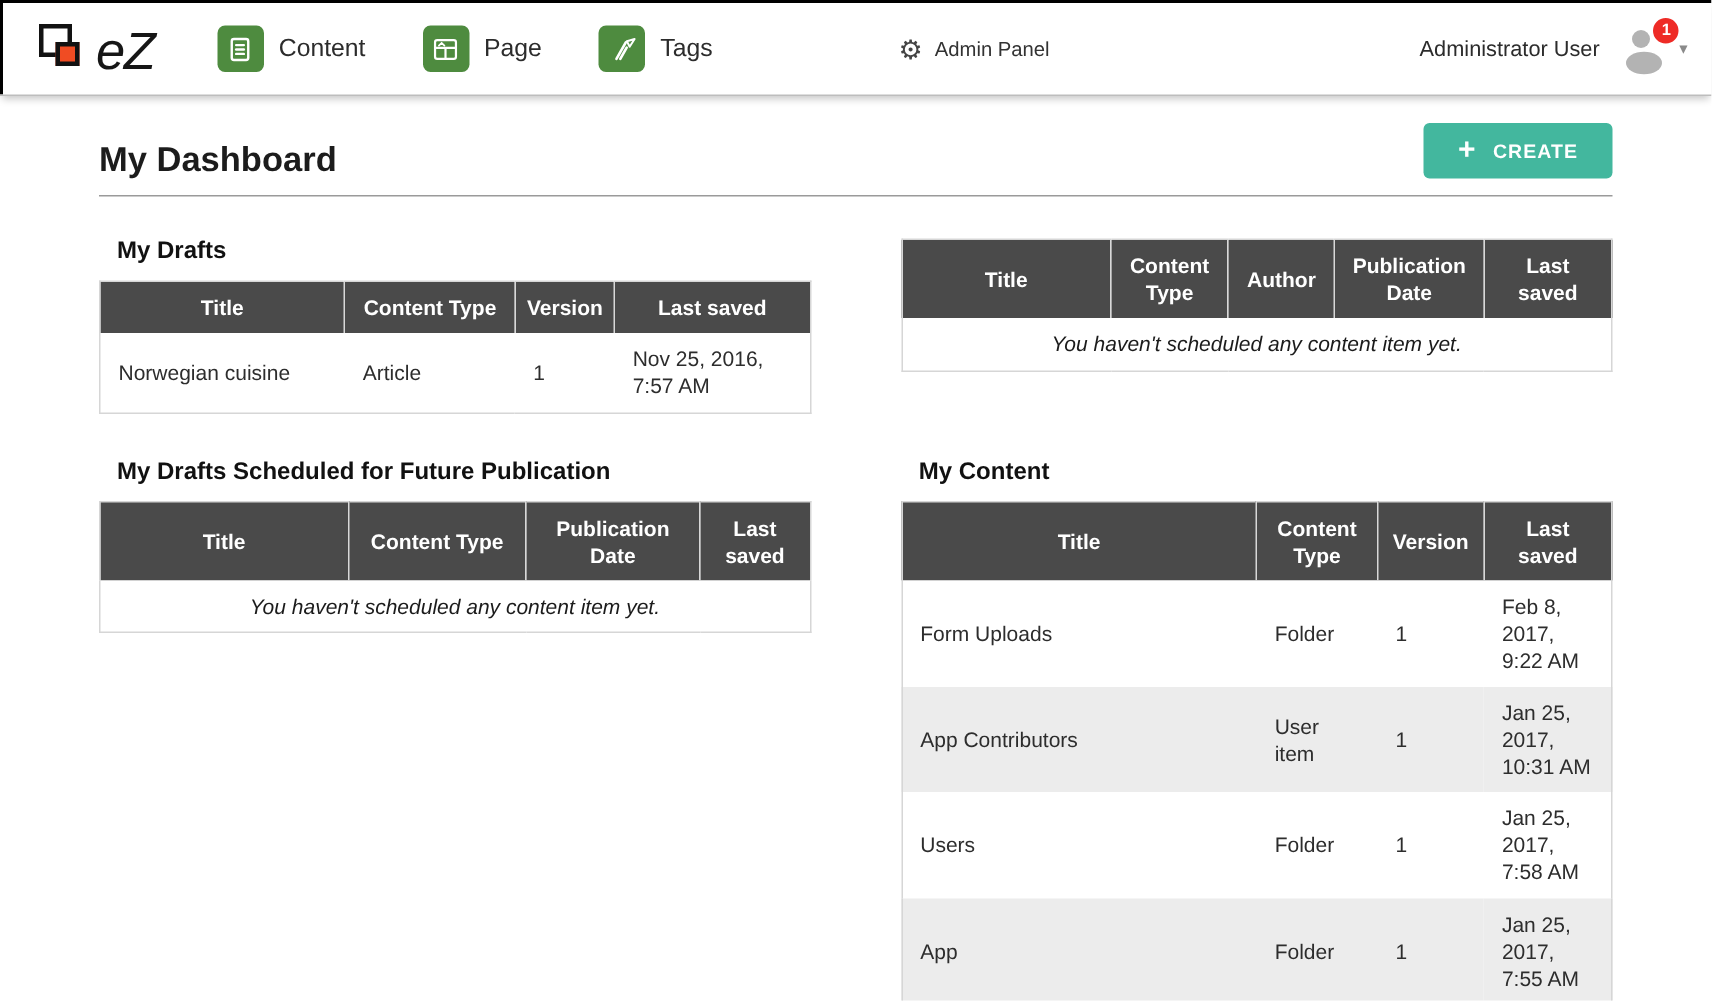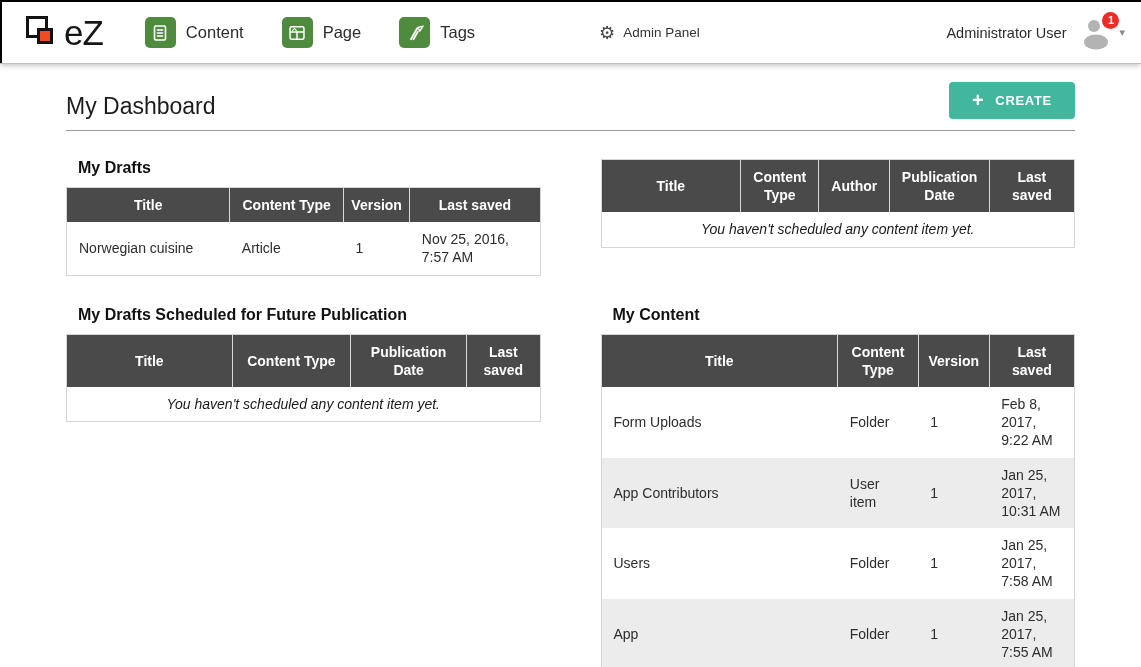--- a/index.html
+++ b/index.html
@@ -14,21 +14,21 @@
   
   .topnav {
     display: flex; align-items: center;
     height: 64px; background: #fff;
     padding: 0 16px 0 14px;
     border-top: 2px solid #000;
     border-bottom: 1px solid #bdbdbd;
     box-shadow: inset 2px 0 0 #000, 0 3px 5px -1px rgba(0,0,0,.22);
     position: relative; z-index: 5;
   }
-  .logo { display: flex; align-items: center; cursor: pointer; margin-left: 12px; }
+  .logo { display: flex; align-items: flex-end; cursor: pointer; margin-left: 12px; font-style: italic; }
   .logo-squares { position: relative; width: 34px; height: 38px; }
   .logo-sq1 { position: absolute; left: 0; top: 2px; width: 22px; height: 22px; border: 3px solid #121212; background: #fff; }
   .logo-sq2 { position: absolute; left: 11px; top: 14px; width: 16px; height: 16px; border: 3px solid #121212; background: var(--logo-orange, #f04c23); }
   .logo-text { font-size: 35px; font-weight: 400; color: #161616; letter-spacing: -1px; margin-left: 4px; line-height: 1; }
 
   .nav-items { display: flex; align-items: center; margin-left: 42px; }
   .nav-item { display: flex; align-items: center; margin-right: 38px; cursor: pointer; text-decoration: none; }
   .nav-icon {
     width: 31px; height: 31px; border-radius: 5px;
     background: var(--icon-green, #4e8b3f);
@@ -55,21 +55,21 @@
   .caret { font-size: 11px; color: #8a8a8a; margin-left: 7px; }
 
   
   main { padding: 0 66px; }
   .title-row {
     margin-top: 18px;
     display: flex; justify-content: space-between; align-items: flex-end;
     border-bottom: 1px solid #9a9a9a;
     padding-bottom: 9px;
   }
-  h1 { margin: 0; font-size: 23px; font-weight: normal; color: #1c1c1c; line-height: 1.2; }
+  h1 { margin: 0; font-size: 23px; font-weight: bold; color: #1c1c1c; line-height: 1.2; }
   .create-btn {
     display: flex; align-items: center; gap: 11px;
     background: var(--accent, #43b79e); color: #fff;
     border: none; border-radius: 4px;
     height: 37px; padding: 0 23px;
     font-family: inherit; font-size: 13px; font-weight: bold; letter-spacing: .7px;
     cursor: pointer; margin-bottom: 2px;
   }
   .plus { font-size: 20px; font-weight: bold; line-height: 1; margin-top: -2px; }
 

